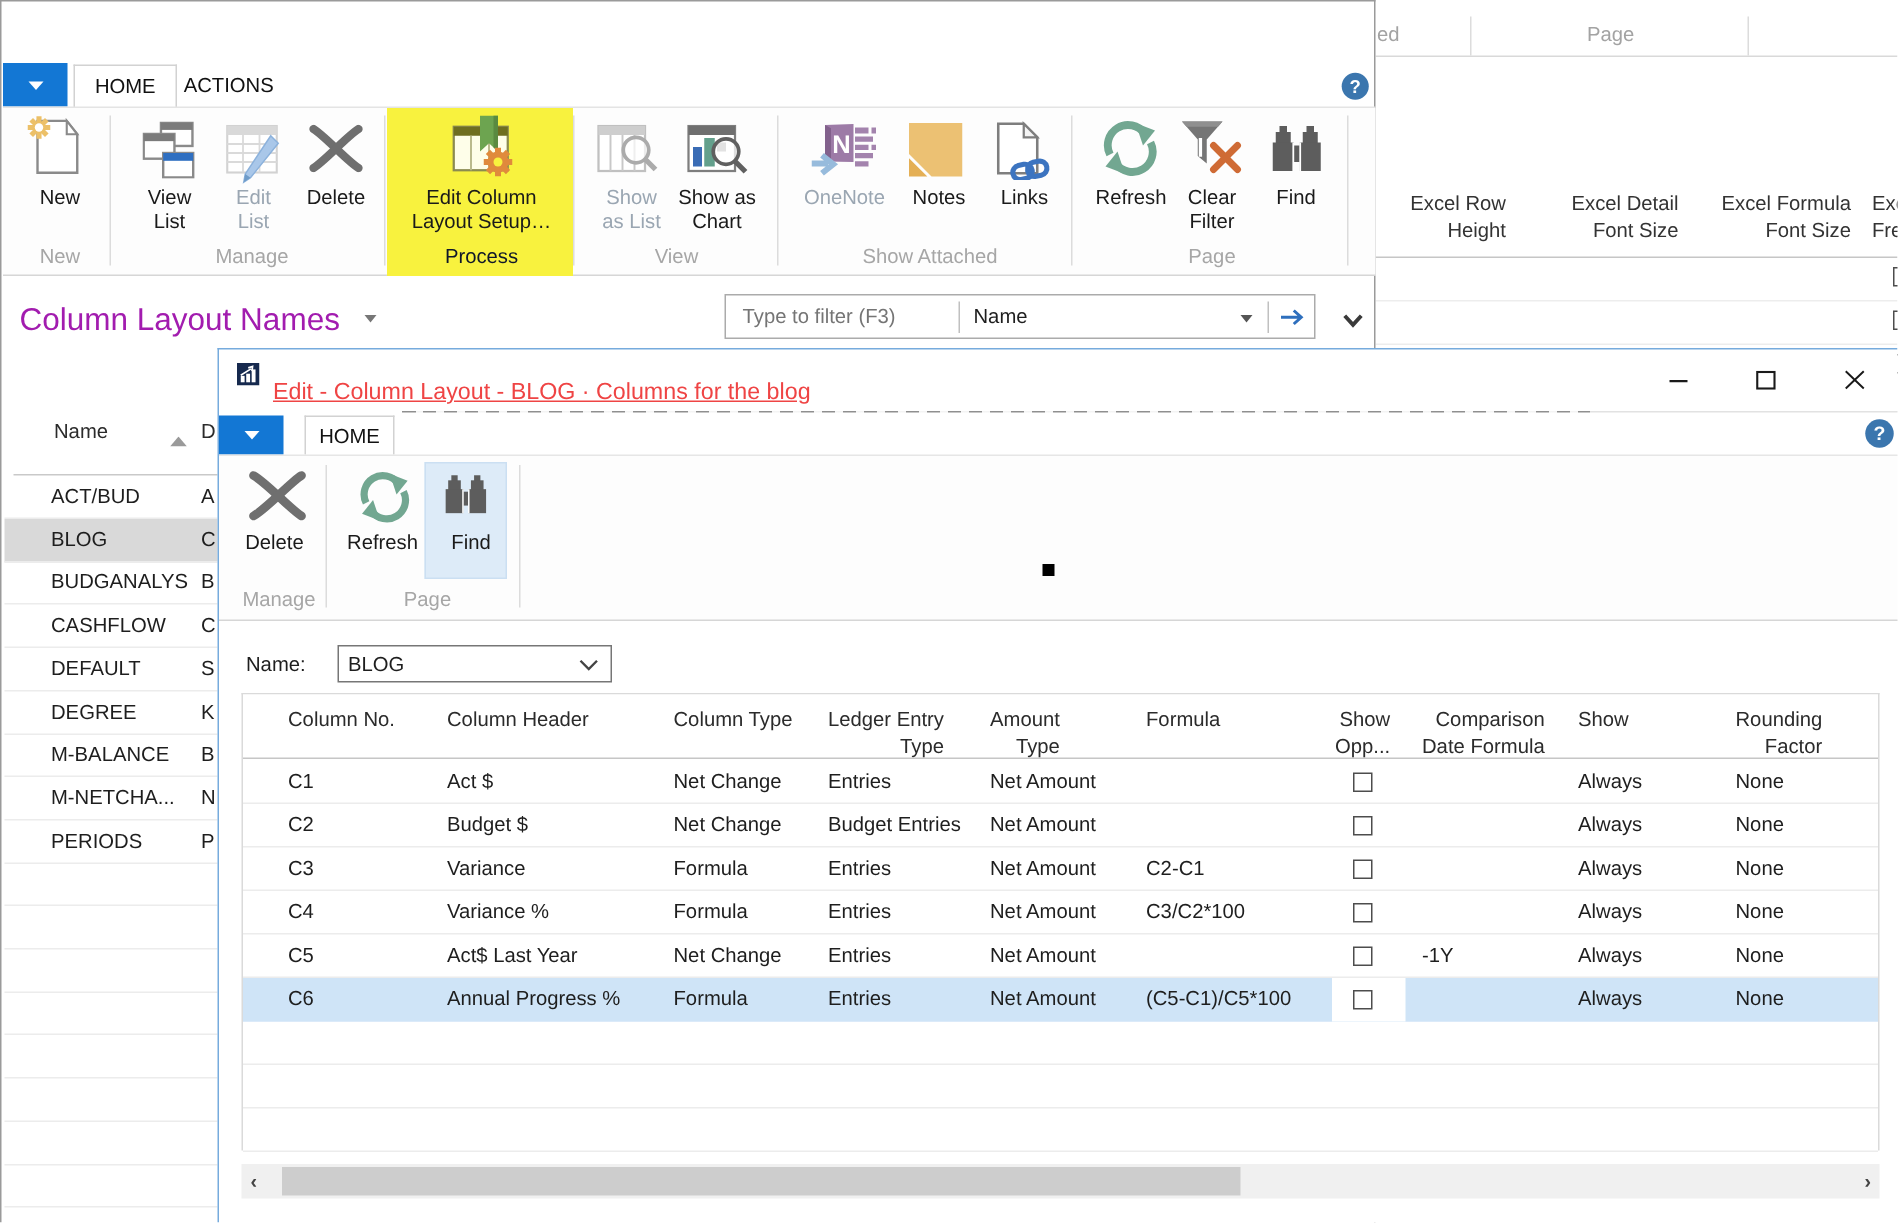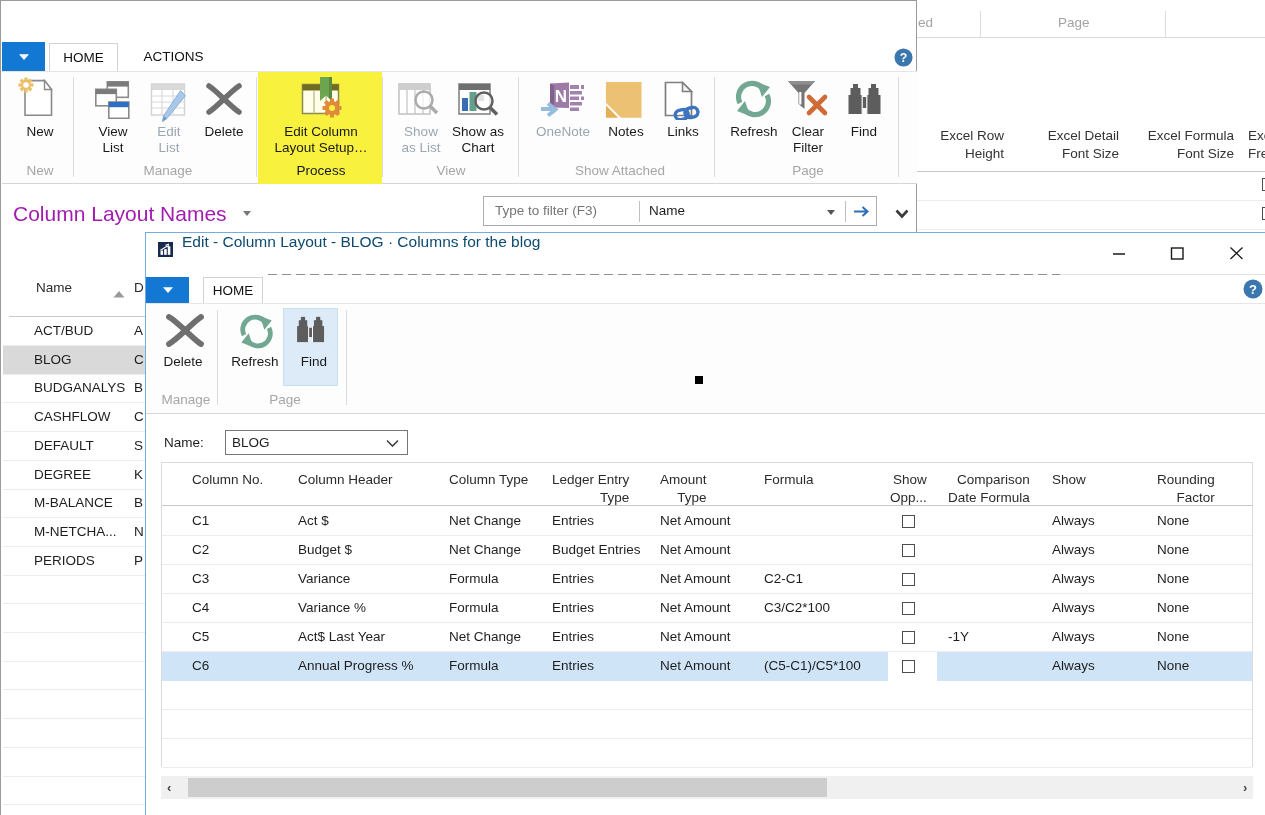--- a/index.html
+++ b/index.html
@@ -17,21 +17,21 @@
 #bgwin .cb { position:absolute; left:345px; width:13px; height:13px; border:1.5px solid #4d4d4d; background:#fff; }
 
 #w1 { position:absolute; left:0; top:0; width:917px; height:815px; background:#fff; border:1px solid #9a9a9a; border-bottom:none; }
 #w1 .titlebar { position:absolute; left:0; top:0; width:915px; height:41px; background:#fff; }
 #w1 .title { position:absolute; left:36px; top:11px; font-size:15.5px; color:#8b929c; }
 .appicon { position:absolute; }
 
 #w1 .bluebtn { position:absolute; left:1px; top:41px; width:43px; height:29px; background:#1377d4; }
 .bluebtn svg { position:absolute; left:50%; top:50%; transform:translate(-50%,-50%); }
 #w1 .hometab { position:absolute; left:48px; top:42px; width:69px; height:29px; background:#fff; border:1px solid #d2d2d2; border-bottom:none; font-size:13.5px; text-align:center; line-height:28px; color:#111; }
-#w1 .actionstab { position:absolute; left:132px; top:42px; width:81px; height:28px; font-size:13.5px; text-align:center; line-height:28px; color:#111; }
+#w1 .actionstab { position:absolute; left:111px; top:42px; width:81px; height:28px; font-size:13.5px; text-align:center; line-height:28px; color:#111; }
 #w1 .tabline { position:absolute; left:1px; top:70px; width:915px; height:1px; background:#e4e4e4; }
 
 #w1 .ribbon { position:absolute; left:1px; top:71px; width:915px; height:112px; background:#fdfdfd; border-bottom:1px solid #d6d6d6; }
 .ritem { position:absolute; text-align:center; font-size:13.5px; line-height:16px; color:#1a1a1a; }
 .ritem.dis { color:#9aa6b2; }
 .rsep { position:absolute; top:5px; width:1px; height:100px; background:#dcdcdc; }
 .rglabel { position:absolute; top:91px; font-size:13.5px; color:#a6a6a6; text-align:center; }
 #yellowblk { position:absolute; left:256px; top:0; width:124px; height:112px; background:#f8f23e; }
 
 #w1 .pagetitle { position:absolute; left:12px; top:201px; font-size:21px; color:#a21caf; }
@@ -40,21 +40,21 @@
 #w1 .chev2 { position:absolute; left:894px; top:208px; }
 
 #w1 .lhead { position:absolute; left:2px; top:276px; width:914px; height:40px; background:#fff; }
 #w1 .lhead .ht { position:absolute; font-size:13.5px; color:#2b2b2b; }
 #w1 .lrows { position:absolute; left:2px; top:316px; width:914px; }
 .lrow { position:absolute; left:0; width:914px; height:29px; border-bottom:1px solid #ececec; font-size:13.5px; line-height:28px; }
 .lrow .c1 { position:absolute; left:31px; }
 .lrow .c2 { position:absolute; left:131px; }
 
 #w2 { position:absolute; left:145px; top:232px; width:1120px; height:583px; background:#fff; border:1px solid #76abdd; border-right:none; border-bottom:none; }
-#w2 .title { position:absolute; left:36px; top:0; font-size:15.5px; color:#0c4a6e; }
+#w2 .title { position:absolute; left:36px; top:20px; font-size:15.5px; color:#ef4444;text-decoration:underline; }
 #w2 .dash { position:absolute; left:122px; top:41px; width:792px; height:1px;
   background:repeating-linear-gradient(to right,#8f8f8f 0 9px, #f4f4f4 9px 14px); }
 #w2 .bluebtn { position:absolute; left:0px; top:44px; width:43px; height:26px; background:#1377d4; }
 #w2 .hometab { position:absolute; left:57px; top:44px; width:60px; height:26px; background:#fff; border:1px solid #d2d2d2; border-bottom:none; font-size:13.5px; text-align:center; line-height:25px; color:#111; }
 #w2 .tabline { position:absolute; left:0; top:70px; width:1120px; height:1px; background:#e6e6e6; }
 #w2 .ribbon { position:absolute; left:0; top:71px; width:1120px; height:110px; background:#fdfdfd; border-bottom:1px solid #d6d6d6; }
 #w2 .findbox { position:absolute; left:137px; top:4px; width:55px; height:78px; background:#ddebf8; border:1px solid #cbdff2; }
 
 #w2 .namelabel { position:absolute; left:18px; top:202px; font-size:13.5px; }
 #w2 .namecombo { position:absolute; left:79px; top:197px; width:183px; height:25px; border:1px solid #767676; background:#fff; font-size:13.5px; line-height:23px; }

